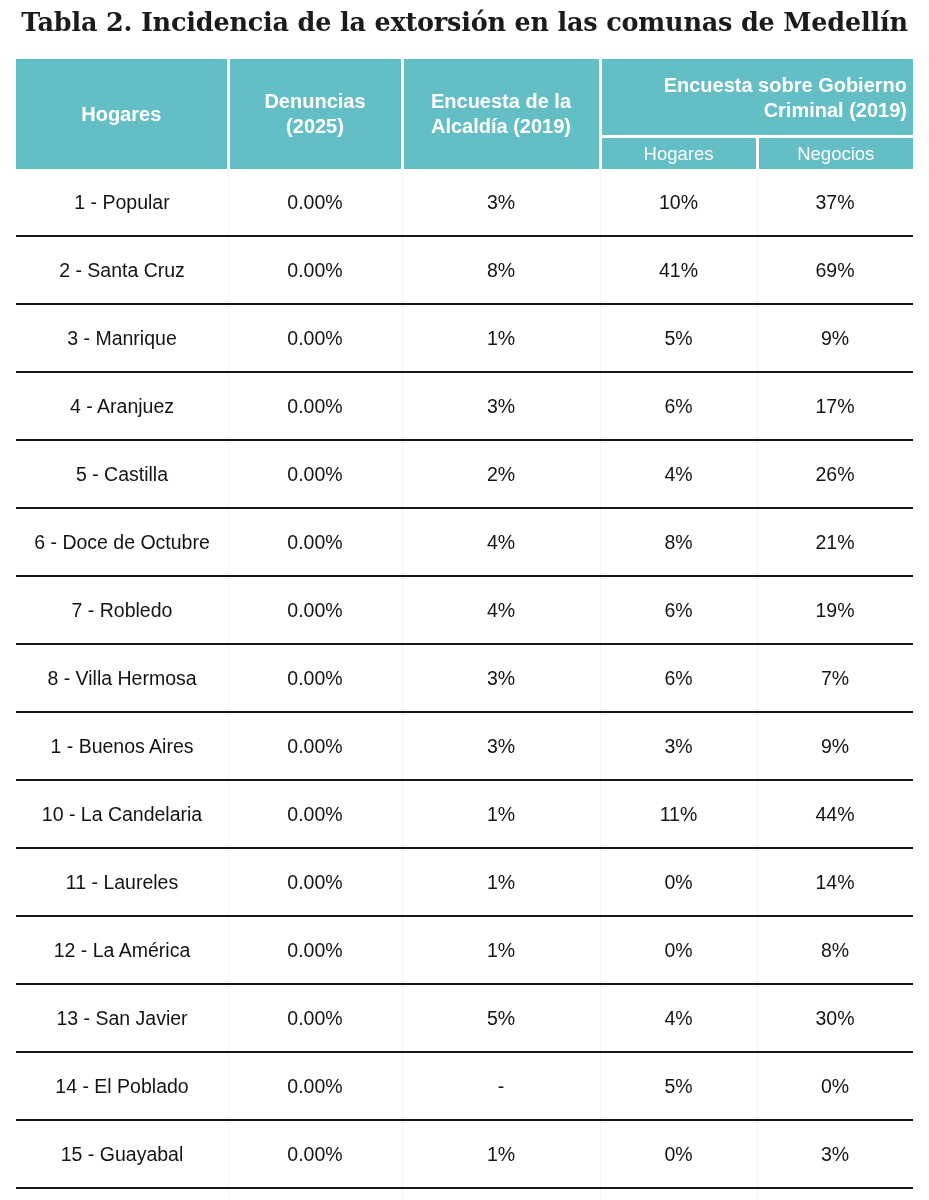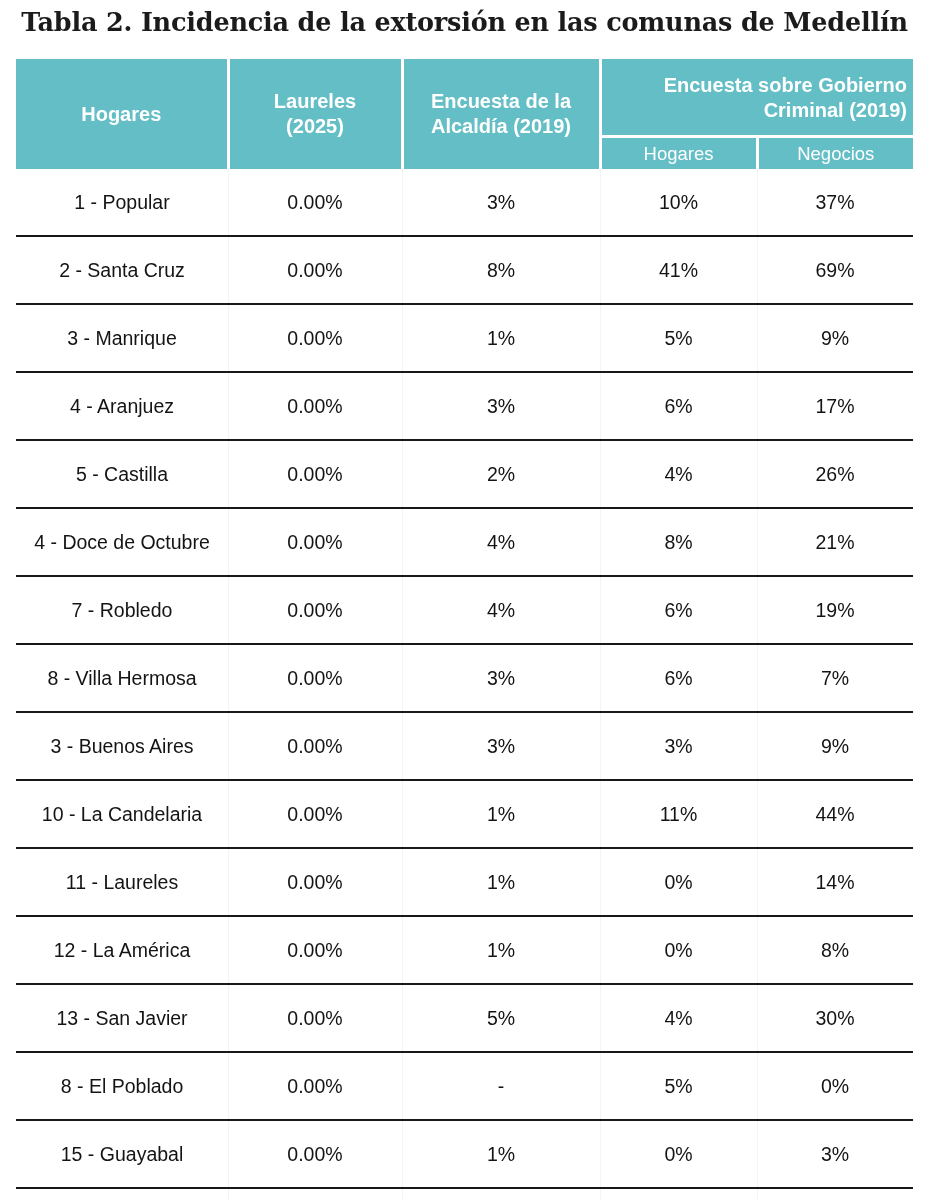--- a/index.html
+++ b/index.html
@@ -123,21 +123,21 @@
         <col class="c-denun">
         <col class="c-alcaldia">
         <col class="c-hogares">
         <col class="c-negocios">
       </colgroup>
 
       <thead>
         <tr>
           <th class="h-main" rowspan="2">Hogares</th>
           <th class="h-main sep-l" rowspan="2">
-            <span>Laureles</span><br>
+            <span>Denuncias</span><br>
             <span>(2025)</span>
           </th>
           <th class="h-main sep-l" rowspan="2">
             <span>Encuesta de la</span><br>
             <span>Alcaldía (2019)</span>
           </th>
           <th class="h-group sep-l" colspan="2">
             <span>Encuesta sobre Gobierno</span><br>
             <span>Criminal (2019)</span>
           </th>
@@ -178,42 +178,42 @@
             <td class="vline">17%</td>
           </tr>
           <tr>
             <td>5 - Castilla</td>
             <td class="vline">0.00%</td>
             <td class="vline">2%</td>
             <td class="vline">4%</td>
             <td class="vline">26%</td>
           </tr>
           <tr>
-            <td>4 - Doce de Octubre</td>
+            <td>6 - Doce de Octubre</td>
             <td class="vline">0.00%</td>
             <td class="vline">4%</td>
             <td class="vline">8%</td>
             <td class="vline">21%</td>
           </tr>
           <tr>
             <td>7 - Robledo</td>
             <td class="vline">0.00%</td>
             <td class="vline">4%</td>
             <td class="vline">6%</td>
             <td class="vline">19%</td>
           </tr>
           <tr>
             <td>8 - Villa Hermosa</td>
             <td class="vline">0.00%</td>
             <td class="vline">3%</td>
             <td class="vline">6%</td>
             <td class="vline">7%</td>
           </tr>
           <tr>
-            <td>3 - Buenos Aires</td>
+            <td>1 - Buenos Aires</td>
             <td class="vline">0.00%</td>
             <td class="vline">3%</td>
             <td class="vline">3%</td>
             <td class="vline">9%</td>
           </tr>
           <tr>
             <td>10 - La Candelaria</td>
             <td class="vline">0.00%</td>
             <td class="vline">1%</td>
             <td class="vline">11%</td>
@@ -234,21 +234,21 @@
             <td class="vline">8%</td>
           </tr>
           <tr>
             <td>13 - San Javier</td>
             <td class="vline">0.00%</td>
             <td class="vline">5%</td>
             <td class="vline">4%</td>
             <td class="vline">30%</td>
           </tr>
           <tr>
-            <td>8 - El Poblado</td>
+            <td>14 - El Poblado</td>
             <td class="vline">0.00%</td>
             <td class="vline">-</td>
             <td class="vline">5%</td>
             <td class="vline">0%</td>
           </tr>
           <tr>
             <td>15 - Guayabal</td>
             <td class="vline">0.00%</td>
             <td class="vline">1%</td>
             <td class="vline">0%</td>

